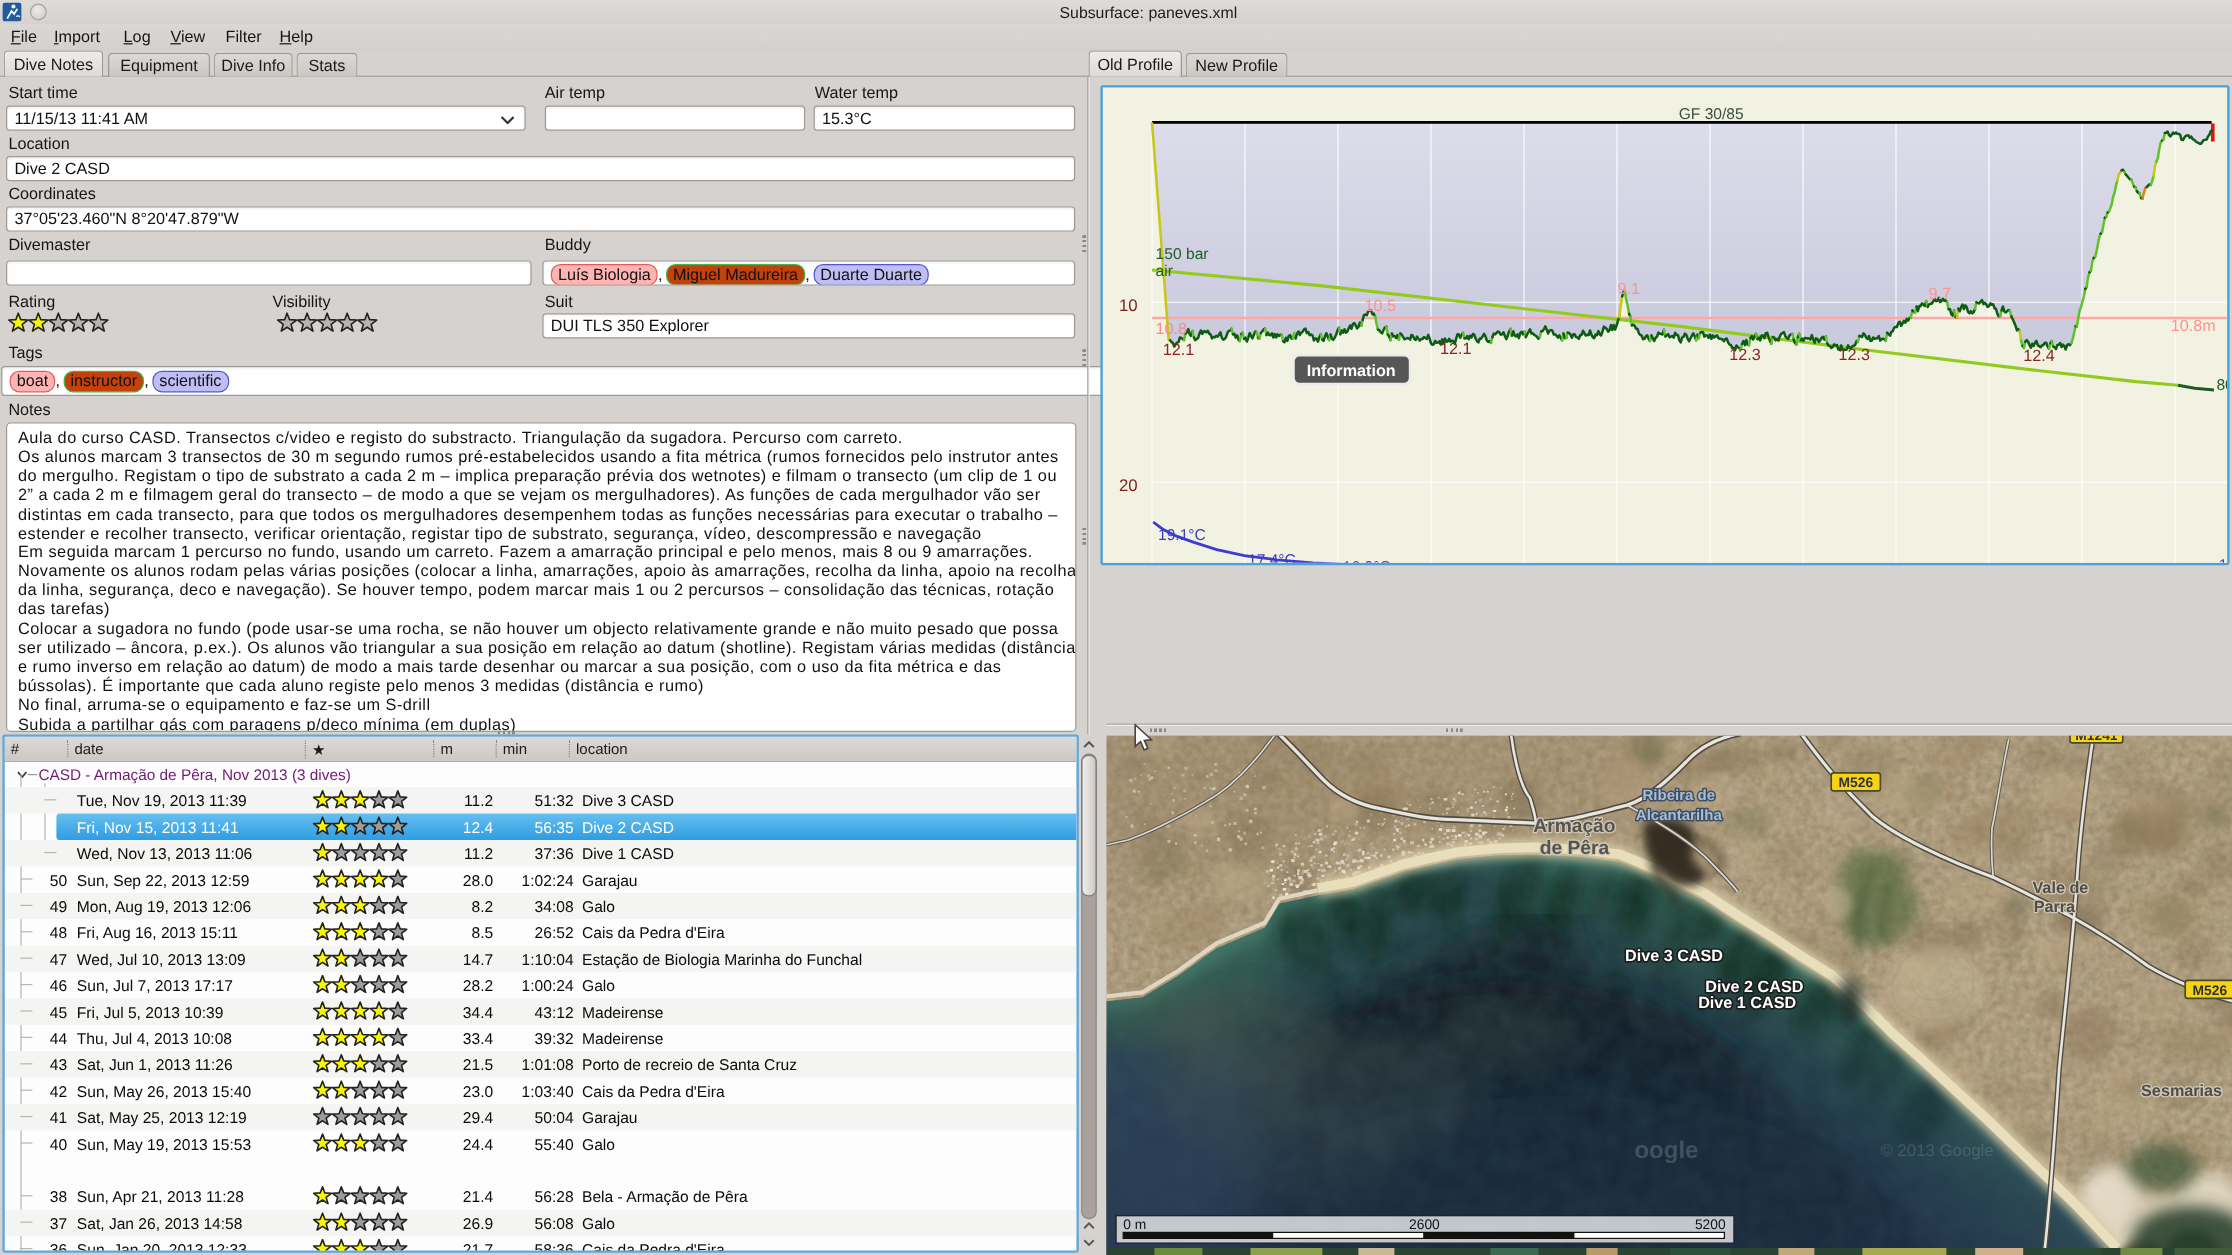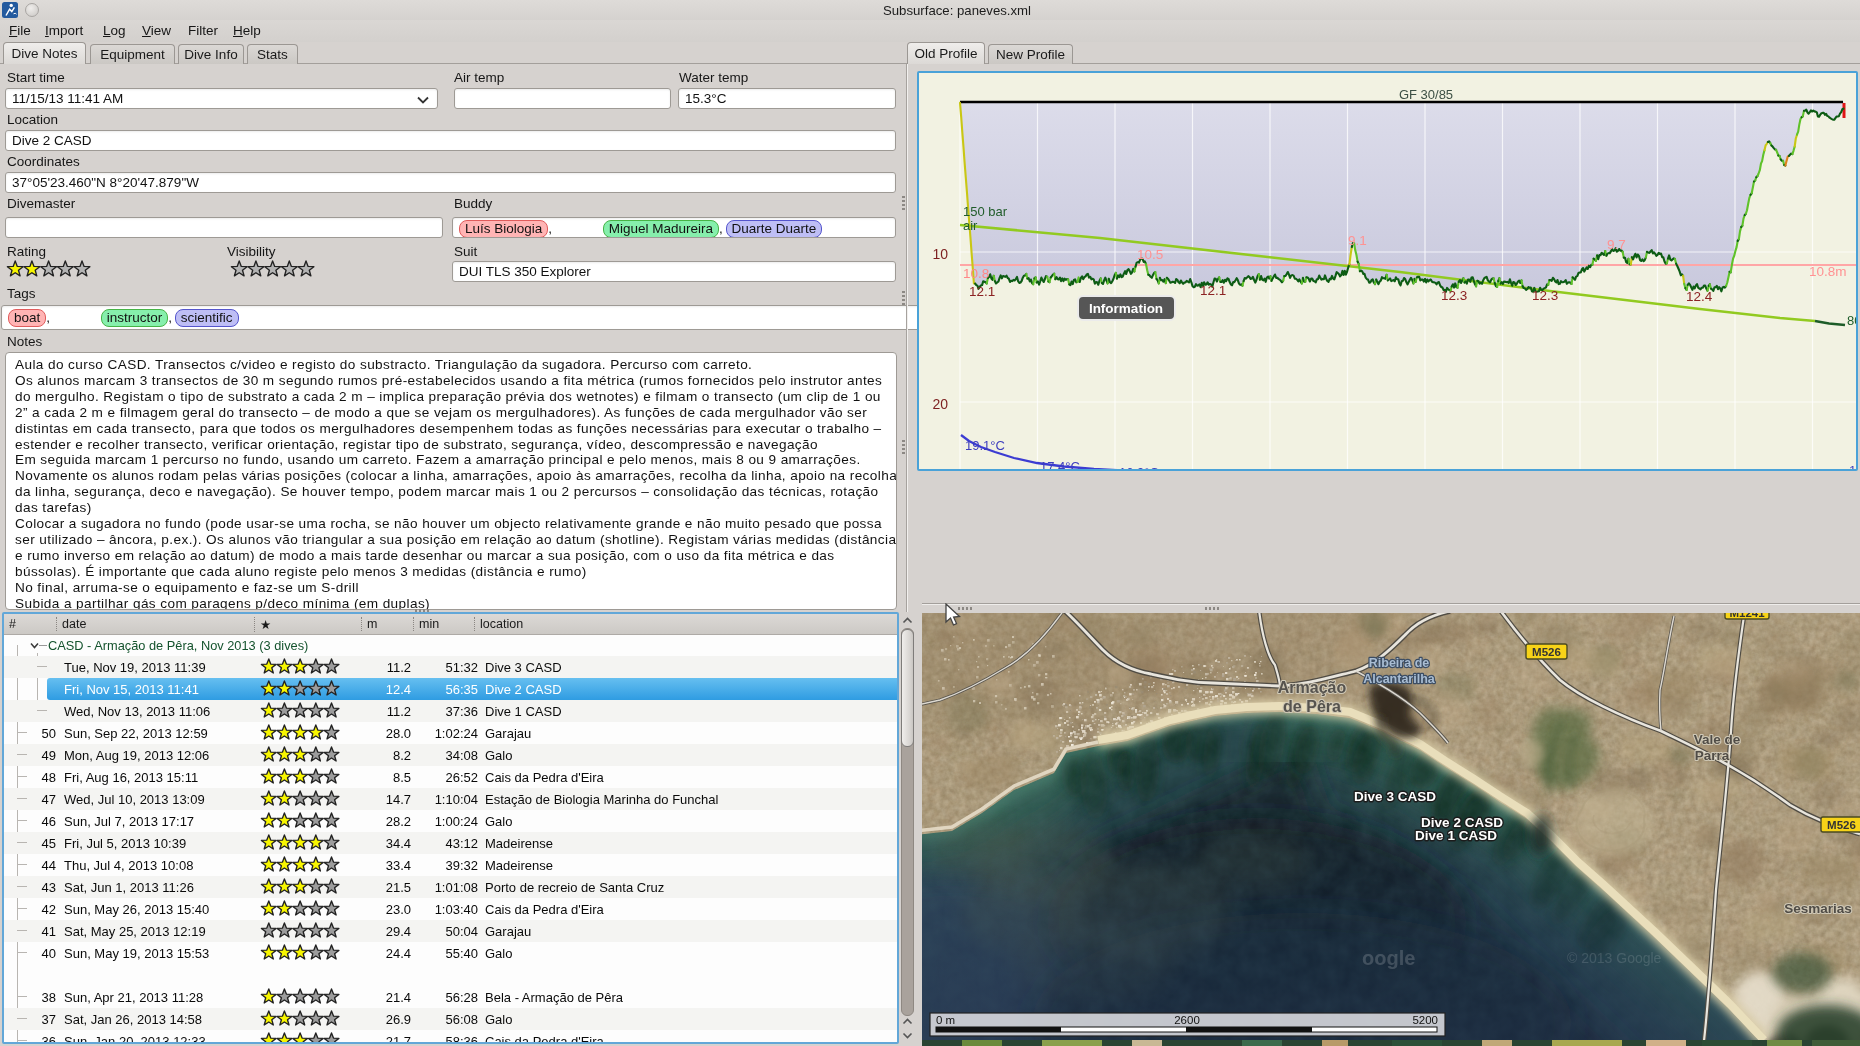--- a/index.html
+++ b/index.html
@@ -26,42 +26,42 @@
   line-height:22px; z-index:2; }
 
 .lbl { position:absolute; font-size:13.5px; color:#161616; }
 .field { position:absolute; height:21px; background:#fff; border:1px solid #9e9a95;
   border-radius:3px; font-size:13.5px; color:#111; padding:2px 0 0 6px; overflow:hidden;
   white-space:nowrap; box-shadow:inset 0 1px 2px rgba(0,0,0,0.08); }
 .dd { position:absolute; right:8px; top:7px; }
 .tagsf { height:25px; padding-top:3px; }
 .pill { display:inline-block; border-radius:8px; padding:0px 5px 1px 5px; font-size:13.5px; }
 .pill.pink { background:#ffb4b4; border:1.5px solid #e05c5c; }
-.pill.green { background:#86efac; border:1.5px solid #46b446;margin-left:48px; }
+.pill.green { background:#c2410c; border:1.5px solid #46b446; }
 .pill.purple { background:#bebef5; border:1.5px solid #5555cc; }
 .stars { position:absolute; }
 
 #notes { position:absolute; left:5px; top:352px; width:892px; height:258px;
   background:#fff; border:1px solid #9e9a95; border-radius:4px; padding:4px 8px 0 9px;
   font-size:13.6px; letter-spacing:0.4px; line-height:15.9px; color:#111; overflow:hidden; white-space:nowrap; }
 
 .vdots { position:absolute; width:3px; height:14px;
   background:repeating-linear-gradient(#8c8884 0 2px, transparent 2px 4px); }
 .hdots { position:absolute; width:14px; height:3px;
   background:repeating-linear-gradient(90deg,#8c8884 0 2px, transparent 2px 4px); }
 
 
 #tablewrap { position:absolute; left:2px; top:612px; width:897px; height:432px;
   border:2px solid #62a7d8; border-radius:2px; background:#fdfdfd; overflow:hidden; }
 #thead { position:absolute; left:0; top:0; width:893px; height:21px;
   background:linear-gradient(#dcd9d6,#ccc9c5); border-bottom:1px solid #aeaaa6; }
 #thead span { position:absolute; top:3px; font-size:12.5px; color:#1a1a1a; }
 .hsep { border-left:1px dotted #8a8682; padding-left:5px; margin-left:-6px; }
 #tbody { position:absolute; left:0; top:21px; width:893px; height:411px; }
-.trip { position:absolute; left:16px; top:0; width:893px; height:22px; font-size:12.8px; color:#14532d; }
+.trip { position:absolute; left:0; top:0; width:893px; height:22px; font-size:12.8px; color:#701a75; }
 .trip .arrow { position:absolute; left:10px; top:7px; }
 .tripdash { position:absolute; left:19px; top:10px; width:8px; height:1px; background:#999; }
 .triptext { position:absolute; left:28px; top:3px; }
 #treev1 { position:absolute; left:13px; top:10px; width:1px; height:100%; background:#b8b5b1; }
 #treev2 { position:absolute; left:33px; top:18px; width:1px; height:58px; background:#b8b5b1; }
 .tr { position:absolute; left:0; width:893px; height:22px; font-size:13px; color:#0a0a0a; }
 .tr.alt { background:#f4f4f2; }
 .tr.sel { background:linear-gradient(#66bff0,#2f9ce2); color:#fff; border-radius:3px 0 0 3px;
   left:43px; width:850px; }
 .tr.sel .cdate { left:17px; }

